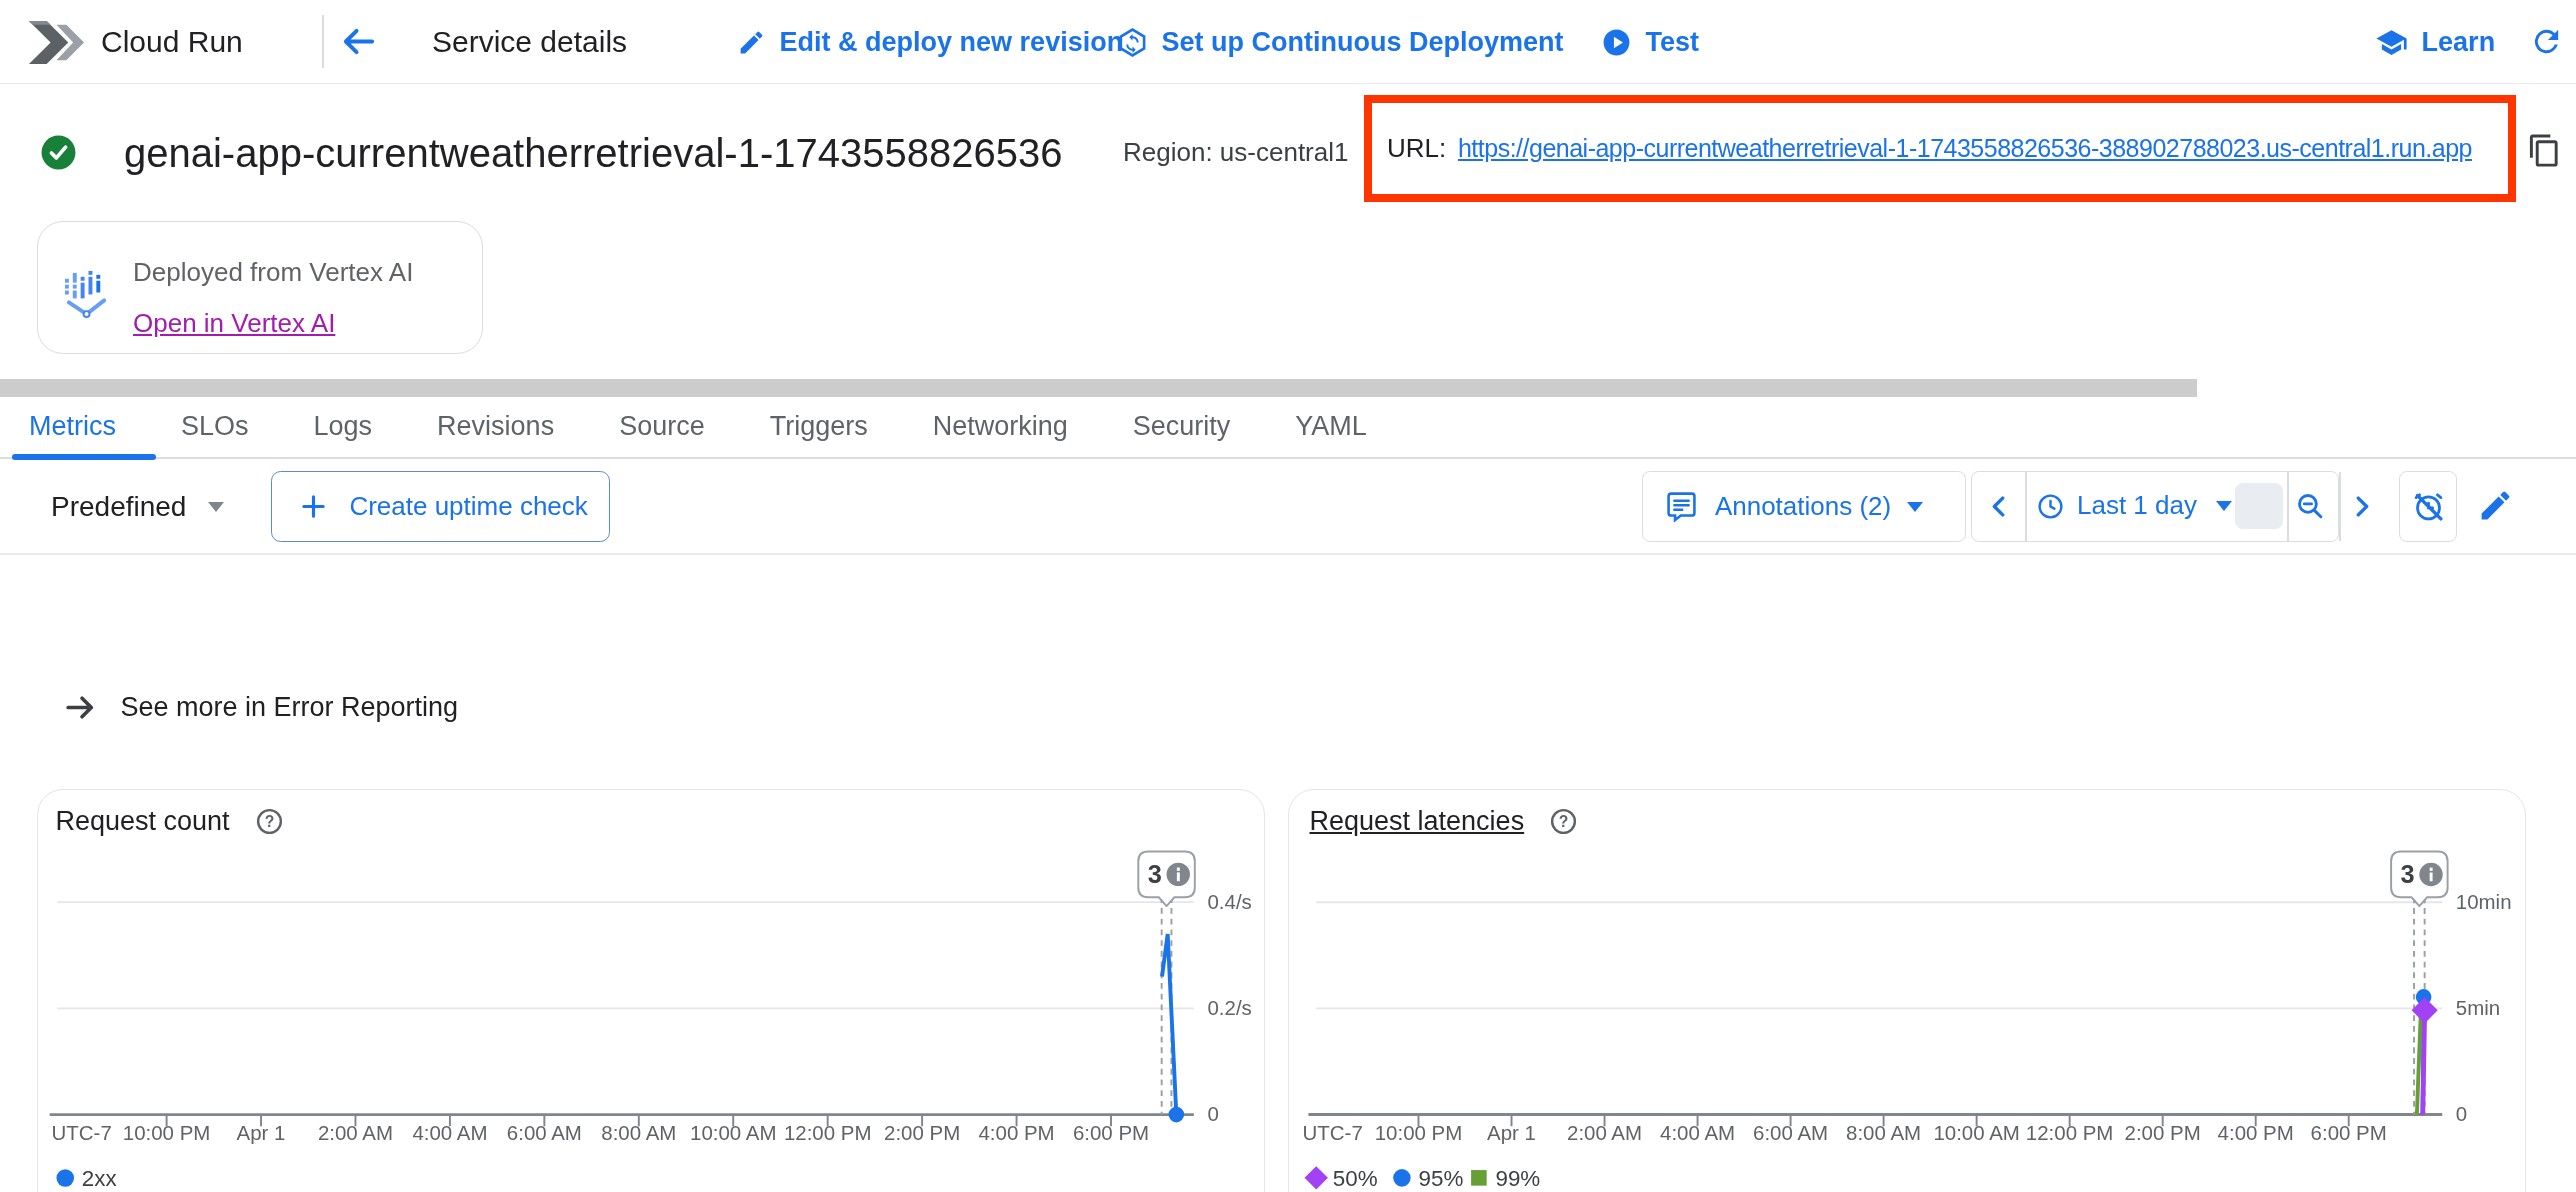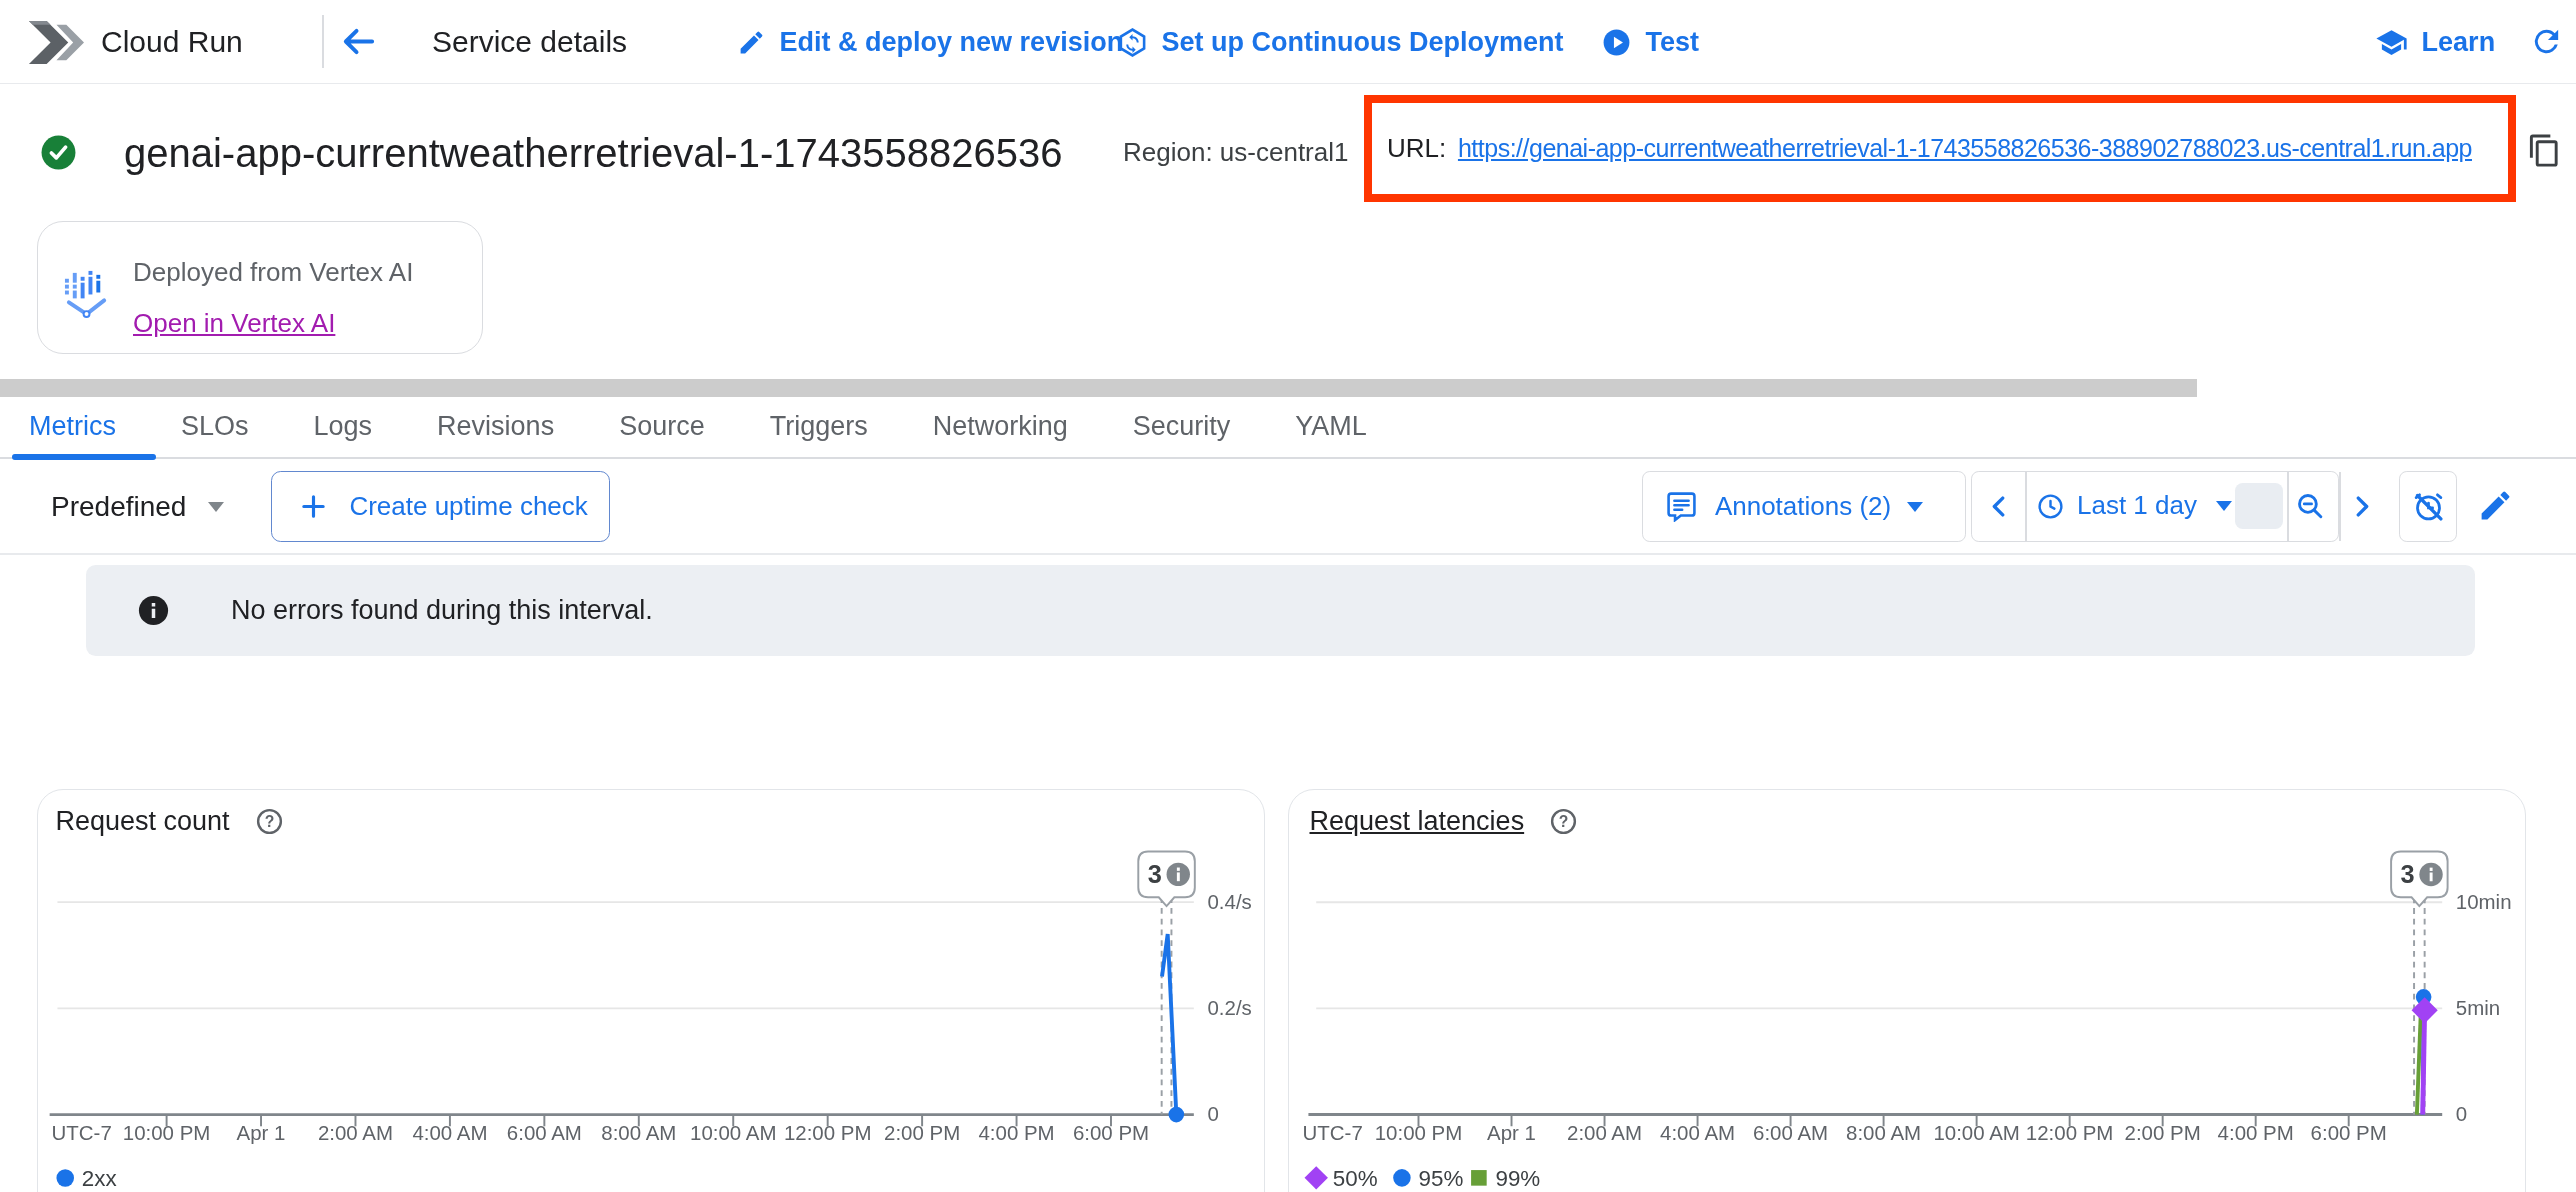--- a/index.html
+++ b/index.html
@@ -218,30 +218,29 @@
   </div>
 
   <span class="icon abs" style="left:2477px;top:487px;">
     <svg width="37" height="37" viewBox="0 0 24 24">
         <path d="M3 17.25V21h3.75L17.8 9.94l-3.75-3.75L3 17.25zM20.7 7.04a1 1 0 0 0 0-1.41l-2.34-2.34a1 1 0 0 0-1.41 0l-1.83 1.83 3.75 3.75 1.83-1.83z" fill="#1a73e8"></path>
       </svg>
   </span>
 
   <div class="abs" style="left:0;top:553px;width:2576px;height:1.9px;background:#e8eaed;"></div>
 
-  <div class="abs" style="left:86px;top:565px;width:2389px;height:91px;background:#eceff3;border-radius:9.7px;">
-    <span class="icon abs" style="left:50px;top:28px;">
-      <svg width="35" height="35" viewBox="0 0 24 24">
-          <circle cx="12" cy="12" r="10" fill="#202124"></circle>
-          <path d="M10.8 6.8h2.4v2.4h-2.4zm0 4h2.4v6.4h-2.4z" fill="#eceff3"></path>
-        </svg>
-    </span>
-    <span class="abs" style="left:145px;top:0;height:91px;line-height:91px;font-size:27px;color:#202124;">No errors found during this interval.</span>
-  </div>
-
+
+  <div class="abs" style="left:62px;top:682px;height:51px;display:flex;align-items:center;gap:21.4px;">
+    <span class="icon">
+      <svg width="37" height="37" viewBox="0 0 24 24">
+          <path d="M4 12h15M13 6l6 6-6 6" stroke="#3c4043" stroke-width="2.4" fill="none" stroke-linecap="round" stroke-linejoin="round"></path>
+        </svg>
+    </span>
+    <span style="font-size:27px;color:#202124;">See more in Error Reporting</span>
+  </div>
 
   <div class="card" style="left:37px;top:789px;width:1228px;height:507px;">
     <div class="abs" style="left:17.5px;top:15.6px;display:flex;align-items:center;gap:25px;">
       <span style="font-size:27px;color:#202124;">Request count</span>
       <span class="icon">
         <svg width="29" height="29" viewBox="0 0 24 24">
             <circle cx="12" cy="12" r="9.4" fill="none" stroke="#5f6368" stroke-width="2"></circle>
             <text x="12" y="16.6" font-size="13" font-weight="bold" fill="#5f6368" text-anchor="middle" font-family="Liberation Sans, sans-serif">?</text>
           </svg>
       </span>

